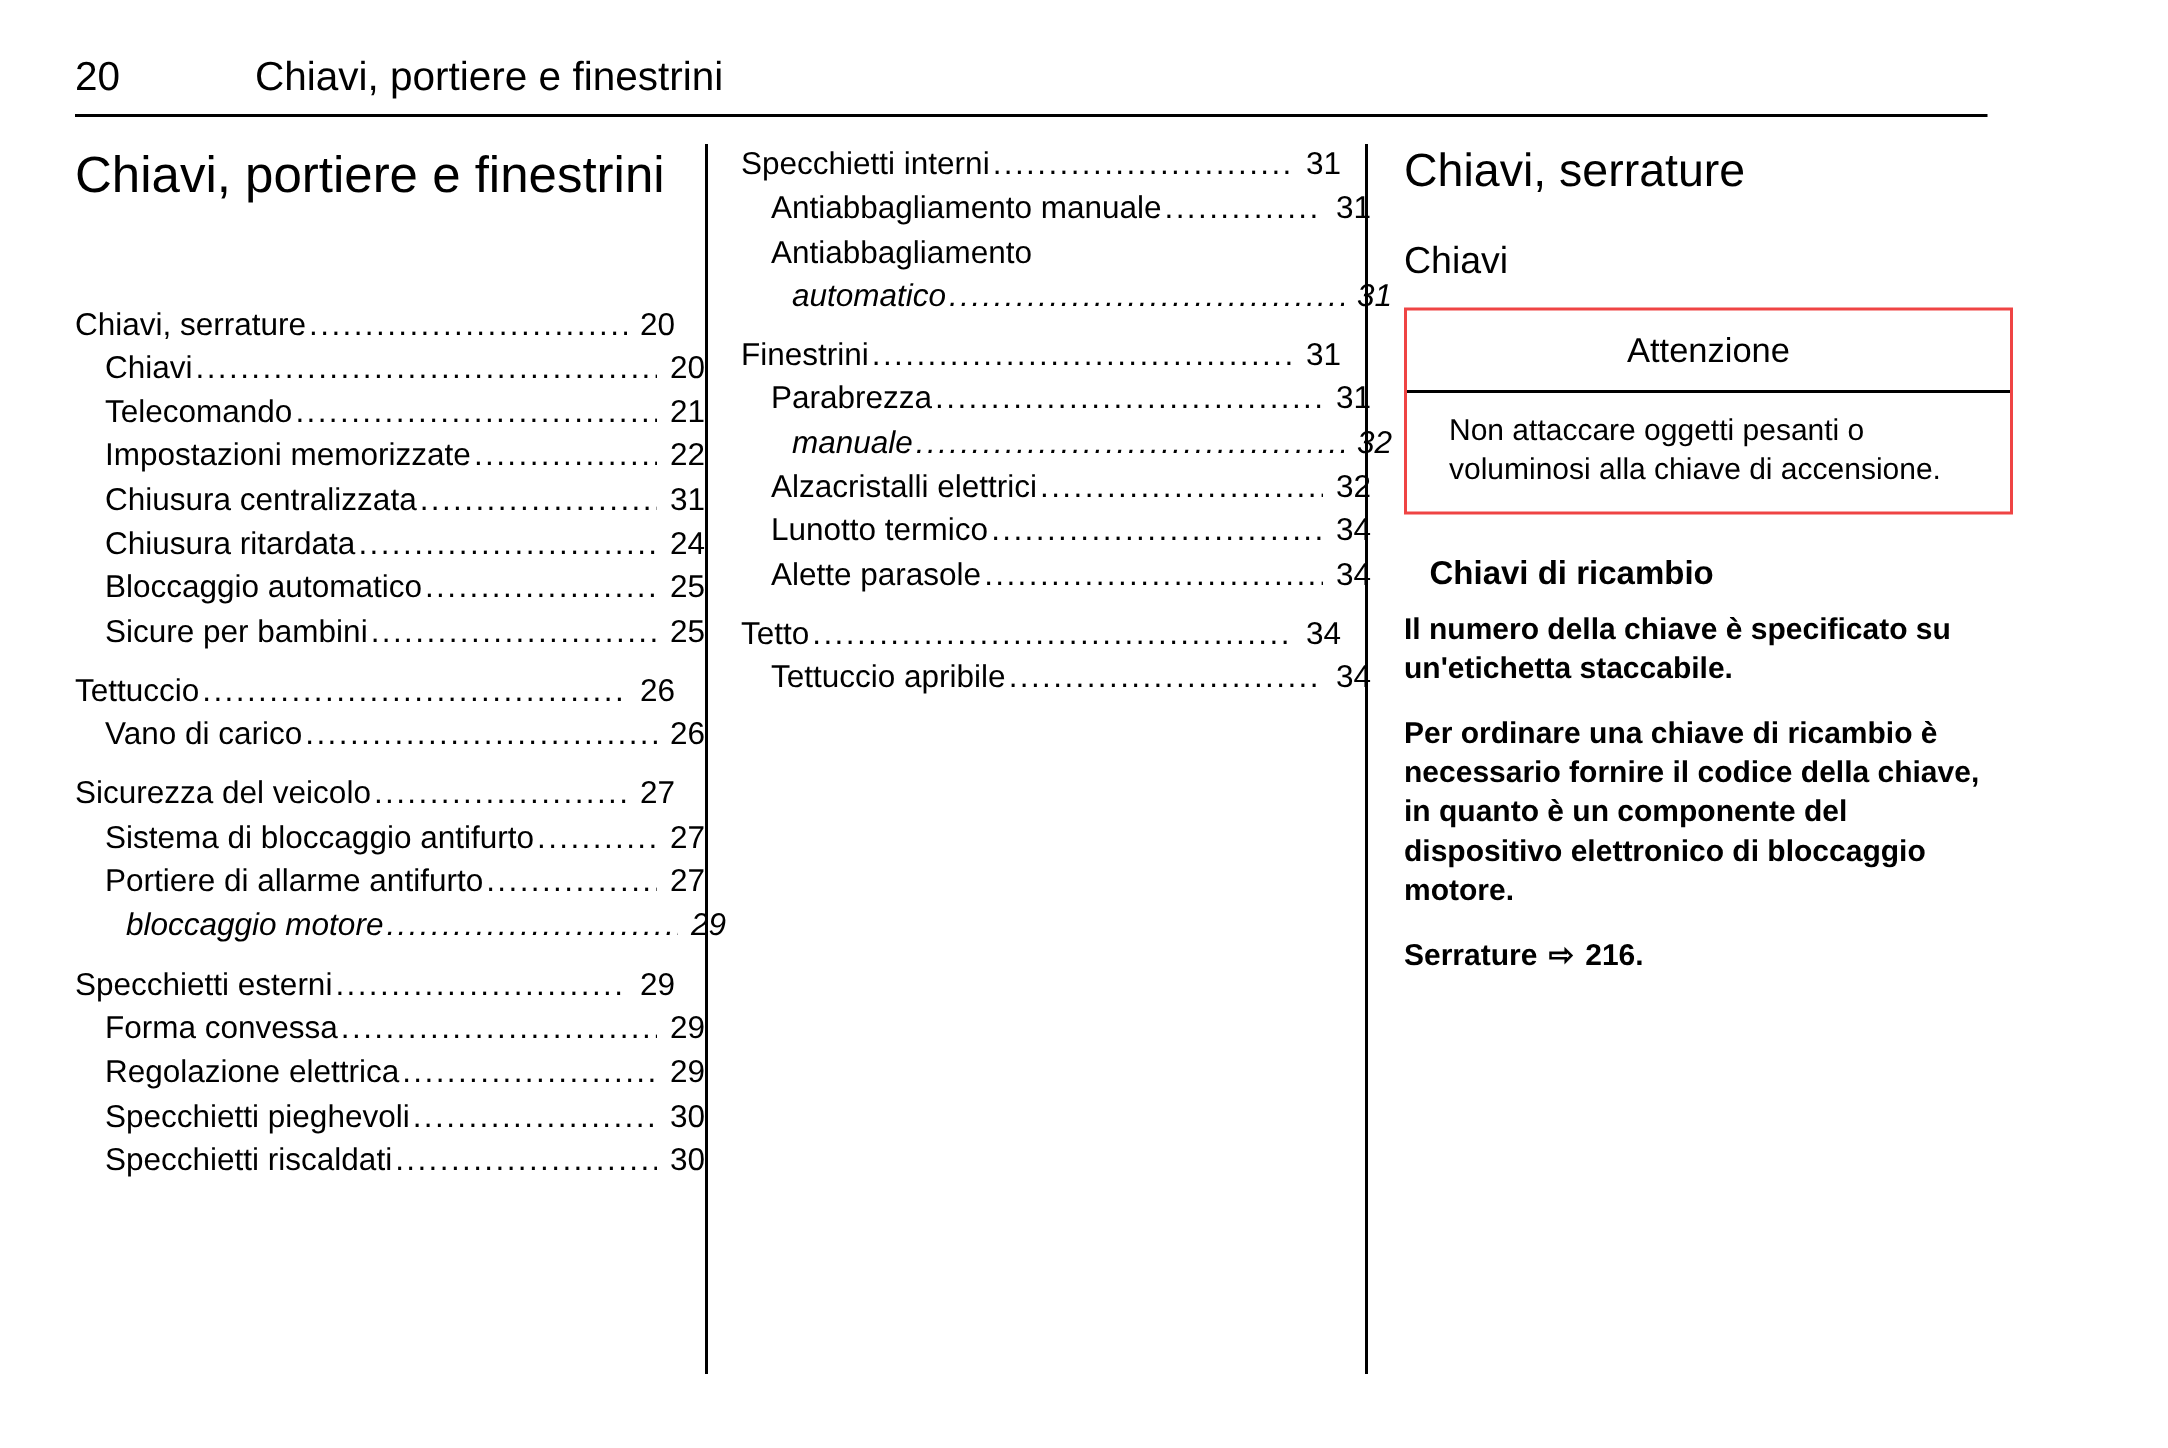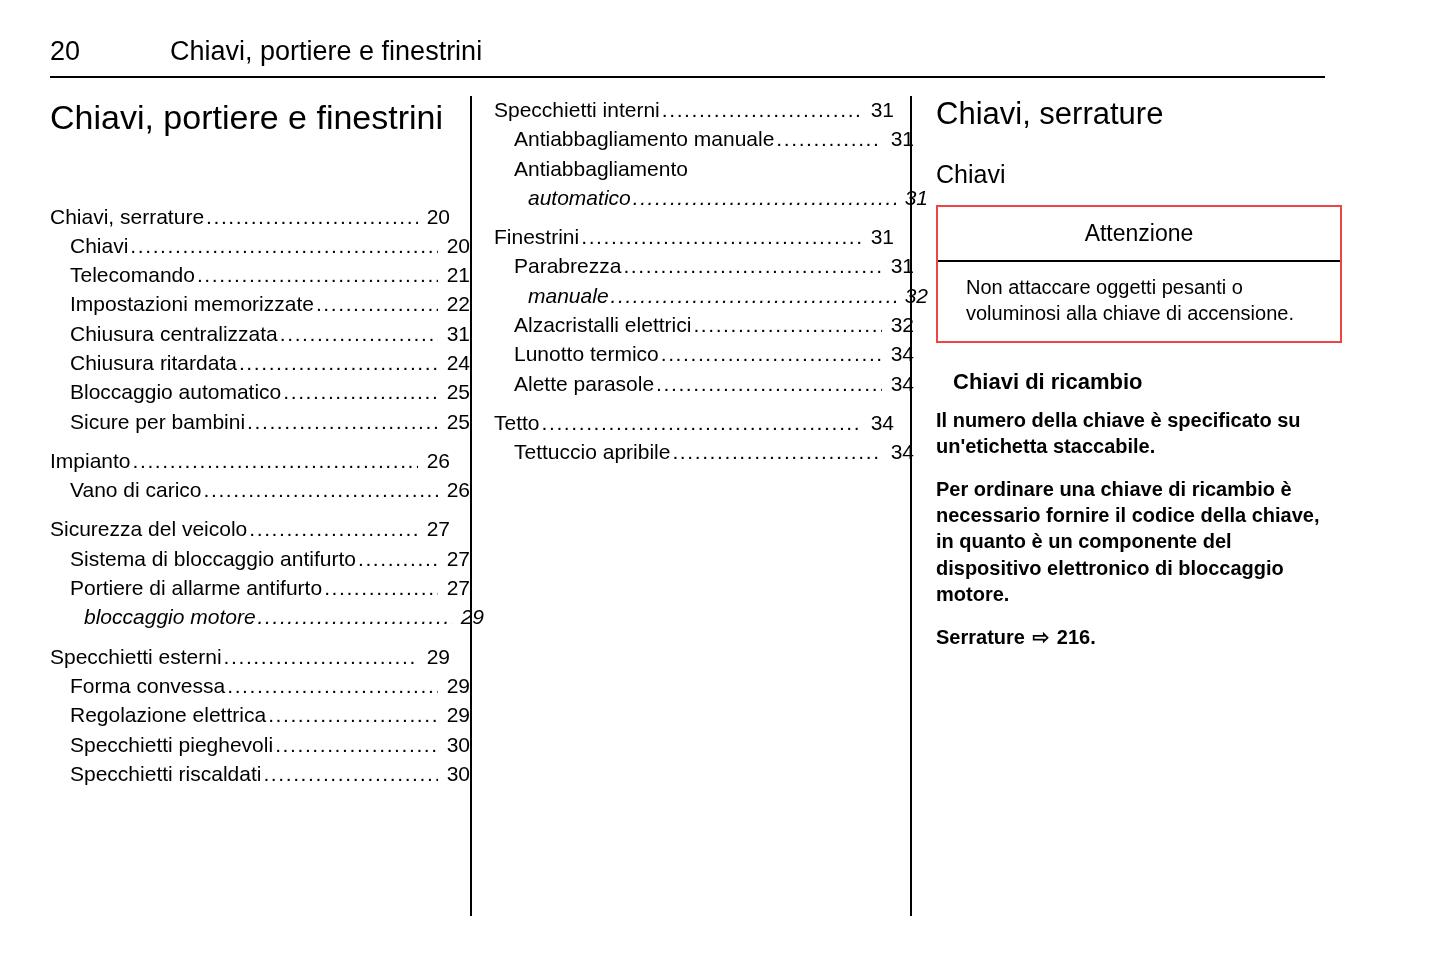--- a/index.html
+++ b/index.html
@@ -218,21 +218,21 @@
           <span class="toc-label">Bloccaggio automatico</span>
           <span class="toc-dots">...............................................................................</span>
           <span class="toc-page">25</span>
         </div>
         <div class="toc-entry level-1">
           <span class="toc-label">Sicure per bambini</span>
           <span class="toc-dots">...............................................................................</span>
           <span class="toc-page">25</span>
         </div>
         <div class="toc-entry level-0">
-          <span class="toc-label">Impianto</span>
+          <span class="toc-label">Tettuccio</span>
           <span class="toc-dots">...............................................................................</span>
           <span class="toc-page">26</span>
         </div>
         <div class="toc-entry level-1">
           <span class="toc-label">Vano di carico</span>
           <span class="toc-dots">...............................................................................</span>
           <span class="toc-page">26</span>
         </div>
         <div class="toc-entry level-0">
           <span class="toc-label">Sicurezza del veicolo</span>

